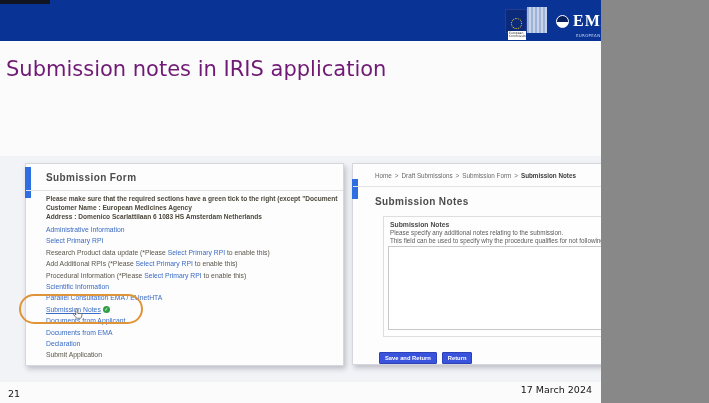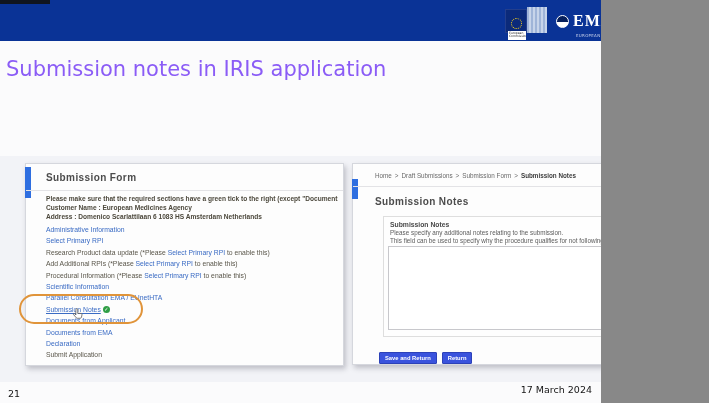--- a/index.html
+++ b/index.html
@@ -30,21 +30,21 @@
       background:linear-gradient(180deg,#061f5c 55%, #ffffff 45%); }
   .ema-word { font-family:"Liberation Serif", serif; font-size:16px; font-weight:bold; letter-spacing:1px; }
   .logo-sub { position:absolute; left:0; top:21px; font-size:4px; letter-spacing:.3px; color:#c9d3ec; white-space:nowrap; }
 
   
   #hma-logo { left:634px; top:8px; }
   .hma-word { font-family:"Liberation Serif", serif; font-size:12px; font-weight:bold; letter-spacing:1px; }
   .hma-dots { position:absolute; left:46px; top:-3px; }
 
   
-  #page-title { left:6px; top:57px; font-size:21px; color:#8b5cf6; }
+  #page-title { left:6px; top:57px; font-size:21px; color:#701a75; }
   #body-text { left:14px; top:98px; width:664px; font-size:15px; line-height:25px; color:#1d2a69; }
   #body-text b { font-weight:bold; }
 
   
   #stage { left:0; top:156px; width:709px; height:226px; background:#f2f3f7; }
   .panel { position:absolute; background:#fdfdfd; border:1px solid #d5d7dd; box-shadow:2px 3px 5px rgba(60,60,80,.28); }
   #left-panel  { left:25px;  top:163px; width:319px; height:203px; }
   #right-panel { left:352px; top:163px; width:329px; height:202px; }
   .scroll-accent { position:absolute; width:6px; background:#2e6ee0; }
 

